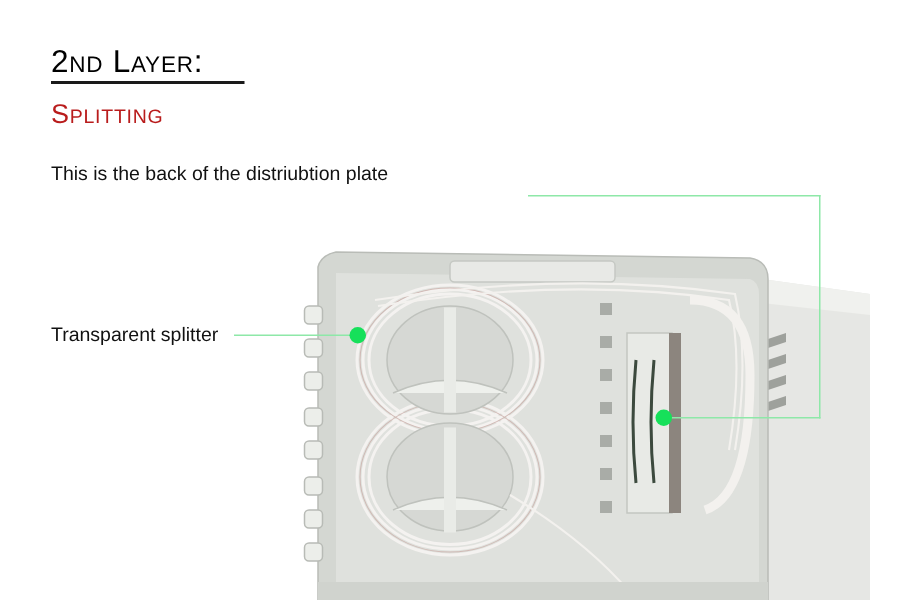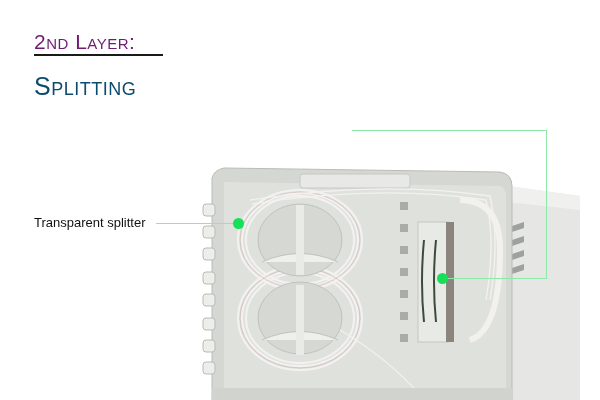--- a/index.html
+++ b/index.html
@@ -1,19 +1,19 @@
 <!DOCTYPE html>
 <html><head>
 <meta charset="utf-8">
 <style>
   html,body{margin:0;padding:0;}
   body{width:600px;height:400px;background:#ffffff;position:relative;overflow:hidden;font-family:"Liberation Sans",sans-serif;color:#111;}
-  .title1{position:absolute;left:34px;top:30px;font-size:21px;letter-spacing:0.5px;color:#701a75;font-variant:small-caps;line-height:24px;}
+  .title1{position:absolute;left:34px;top:30px;font-size:21px;letter-spacing:0.5px;color:#000000;font-variant:small-caps;line-height:24px;}
   .title1-underline{position:absolute;left:34px;top:54px;width:129px;height:2px;background:#1a1a1a;}
-  .title2{position:absolute;left:34px;top:74px;font-size:25px;letter-spacing:0.5px;color:#0c4a6e;font-variant:small-caps;line-height:24px;}
+  .title2{position:absolute;left:34px;top:64px;font-size:18px;letter-spacing:0.5px;color:#b91c1c;font-variant:small-caps;line-height:24px;}
   .desc{position:absolute;left:34px;top:108px;font-size:13px;line-height:15px;color:#111;}
   .desc div{white-space:nowrap;}
   .callout-left{position:absolute;left:34px;top:215px;font-size:13px;line-height:15px;color:#111;}
   .gline{position:absolute;background:#8ee8a8;}
   .gdot{position:absolute;width:11px;height:11px;border-radius:50%;background:#16e05a;}
   .photo{position:absolute;left:0;top:0;width:600px;height:400px;}
 </style>
 </head>
 <body>
 
@@ -90,20 +90,21 @@
   <path d="M460,200 Q500,200 500,250 Q500,330 470,340" fill="none" stroke="#f3f1ee" stroke-width="6"></path>
 
   <rect x="212" y="388" width="300" height="12" fill="#d0d3ce"></rect>
 </svg>
 
 <div class="title1">2nd Layer:</div>
 <div class="title1-underline"></div>
 <div class="title2">Splitting</div>
 
 <div class="desc">
+  <div>This is the back of the distriubtion plate</div>
 </div>
 
 <div class="gline" style="left:352px;top:130px;width:195px;height:1px;"></div>
 <div class="gline" style="left:546px;top:130px;width:1px;height:149px;"></div>
 <div class="gline" style="left:443px;top:278px;width:104px;height:1px;"></div>
 <div class="gdot" style="left:437px;top:273px;"></div>
 
 <div class="callout-left">
   <div>Transparent splitter</div>
 </div>

